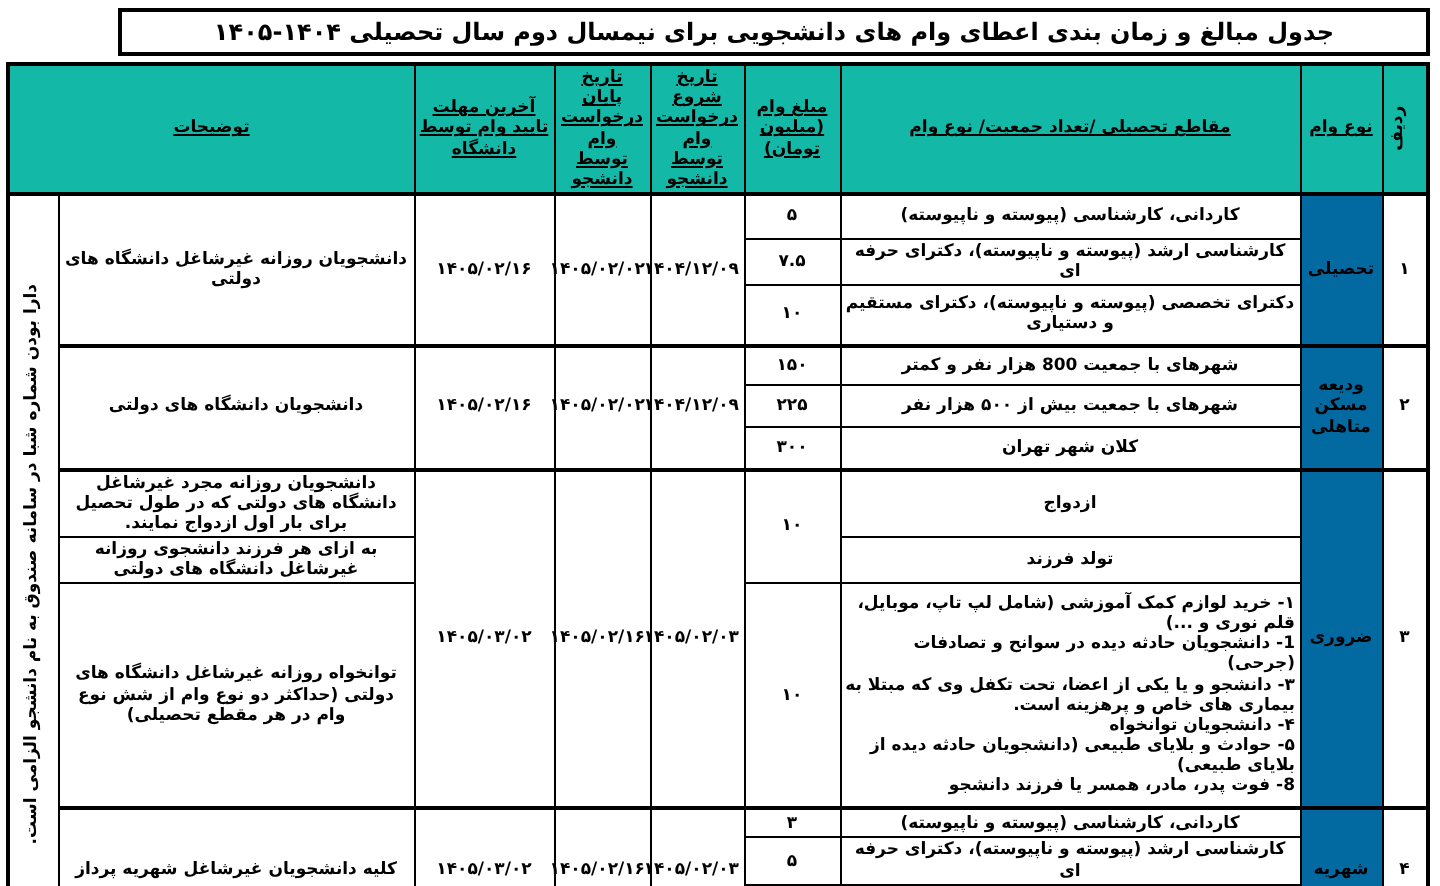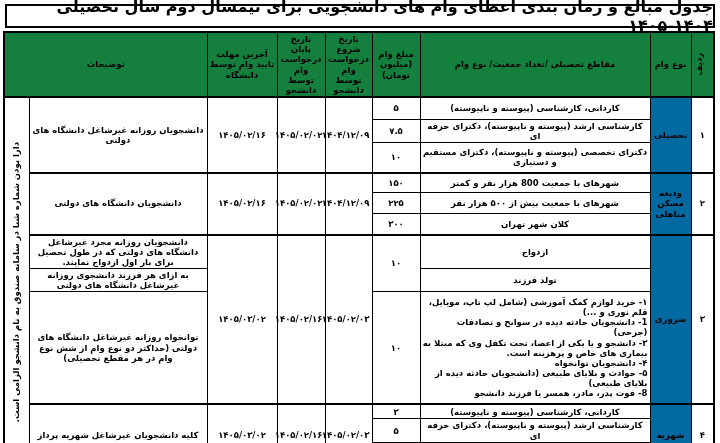--- a/index.html
+++ b/index.html
@@ -3,34 +3,34 @@
 <meta charset="utf-8">
 <style>
   * { box-sizing: border-box; }
   html,body { margin:0; padding:0; background:#fff; }
   .page {
     width:720px; height:443px; background:#ffffff;
     font-family:"DejaVu Sans", sans-serif;
     direction:rtl; padding:4px 5px 0 5px; overflow:hidden;
   }
   .title-box {
-    width:710px; height:24px; border:2px solid #000;
+    width:656px; height:24px; border:2px solid #000;
     display:flex; align-items:center; justify-content:center;
-    font-size:16px; font-weight:bold; color:#000;
+    font-size:12px; font-weight:bold; color:#000;
   }
   table.loan-table {
     margin-top:3px; width:710px; border-collapse:collapse;
     table-layout:fixed; border:2px solid #000;
   }
   .loan-table th, .loan-table td {
     border:1px solid #000; font-weight:bold; color:#000;
     padding:1px 2px; vertical-align:middle; text-align:center;
     font-size:8.5px; line-height:1.2;
   }
-  thead th { background:#15803d; height:54px; border-bottom:2px solid #000; }
+  thead th { background:#14b8a6; height:54px; border-bottom:2px solid #000;text-decoration:underline; }
   tr.group-start > td { border-top:2px solid #000; }
   .c-type { background:#0369a1; }
   .c-cat { text-align:right; padding:1px 5px; }
   .c-amt, .c-date { white-space:nowrap; padding:0 1px; font-size:8.5px; }
   .c-note { font-size:8.5px; line-height:1.25; padding:1px 3px; }
   .c-side { padding:0; overflow:visible; }
   .vwrap { width:21px; height:328px; display:flex; align-items:center; justify-content:center; overflow:visible; }
   .vtext { transform:rotate(-90deg); white-space:nowrap; font-size:8.5px; font-weight:bold; }
   .vhead { display:inline-block; transform:rotate(-90deg); white-space:nowrap; font-size:8.5px; font-weight:bold; }
   .c-list { line-height:1.55; }

